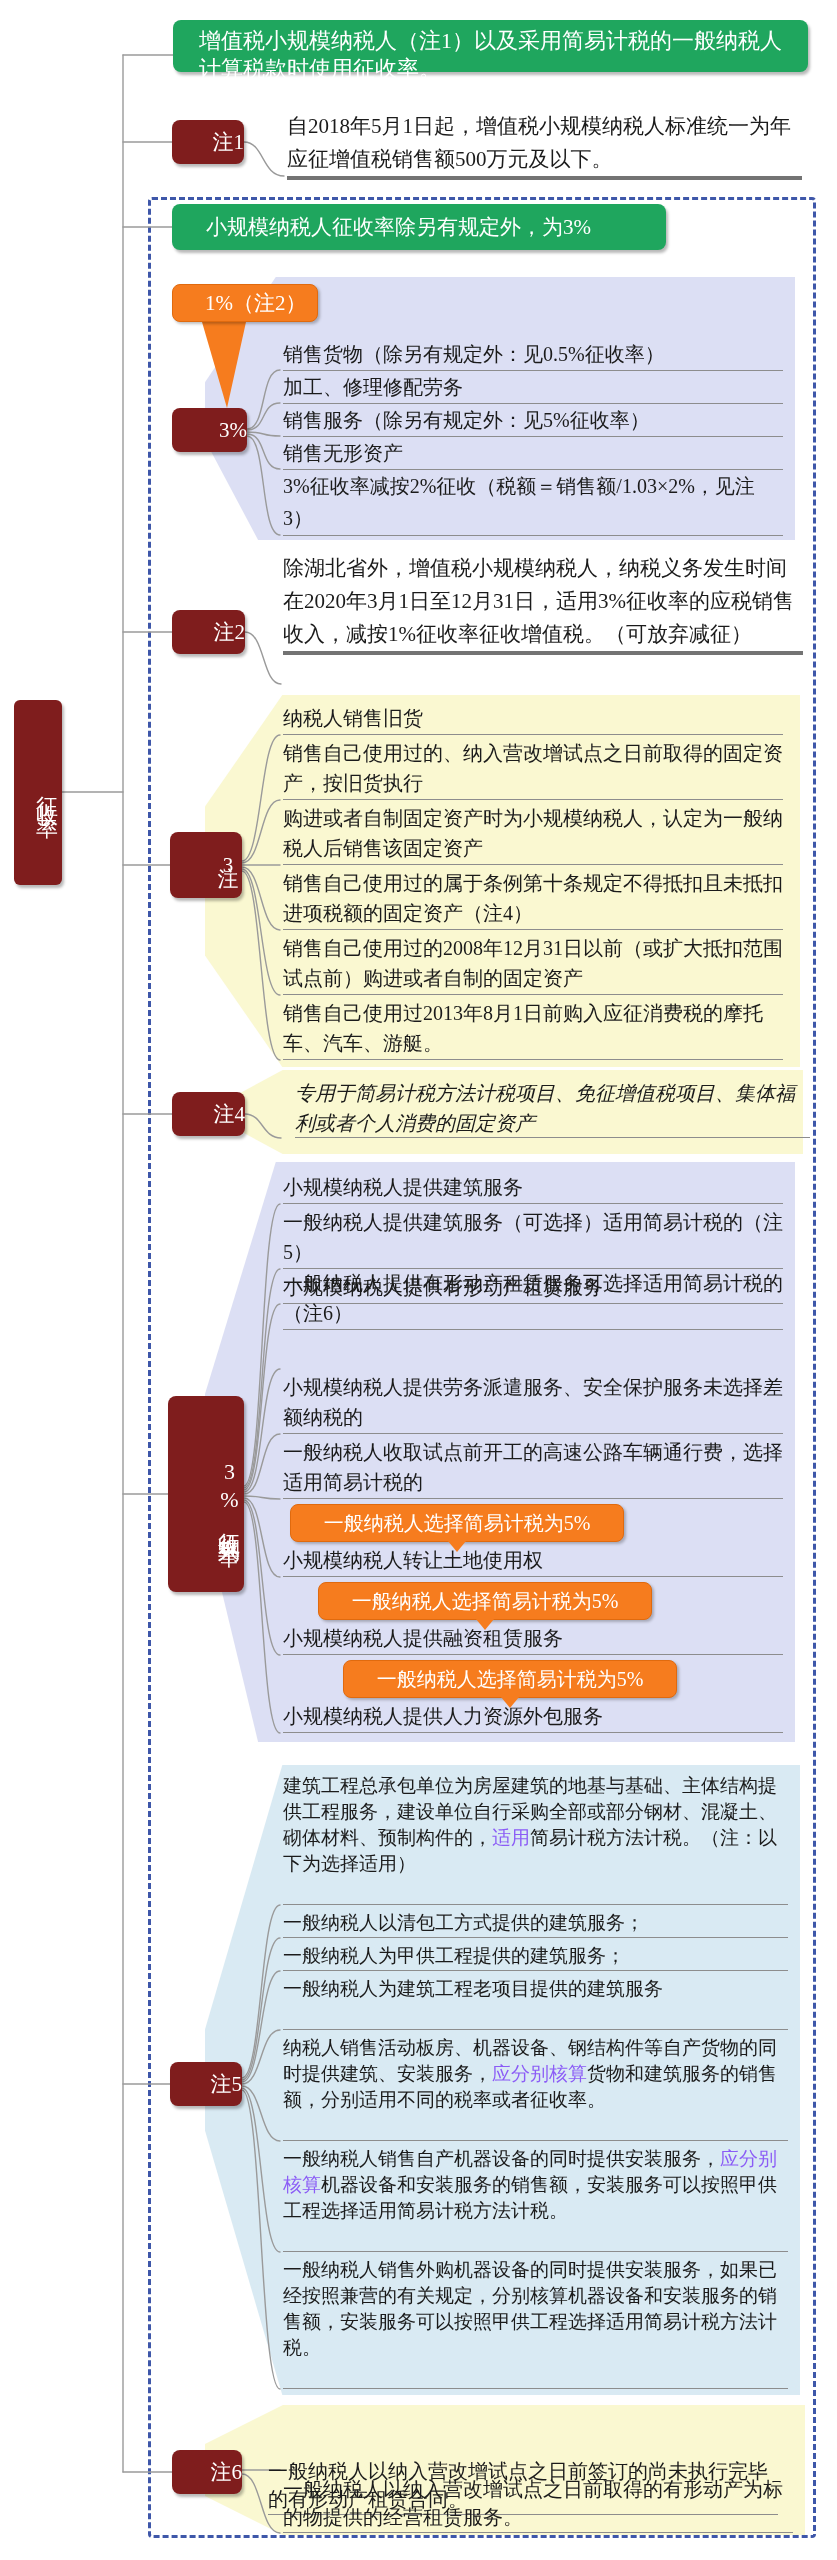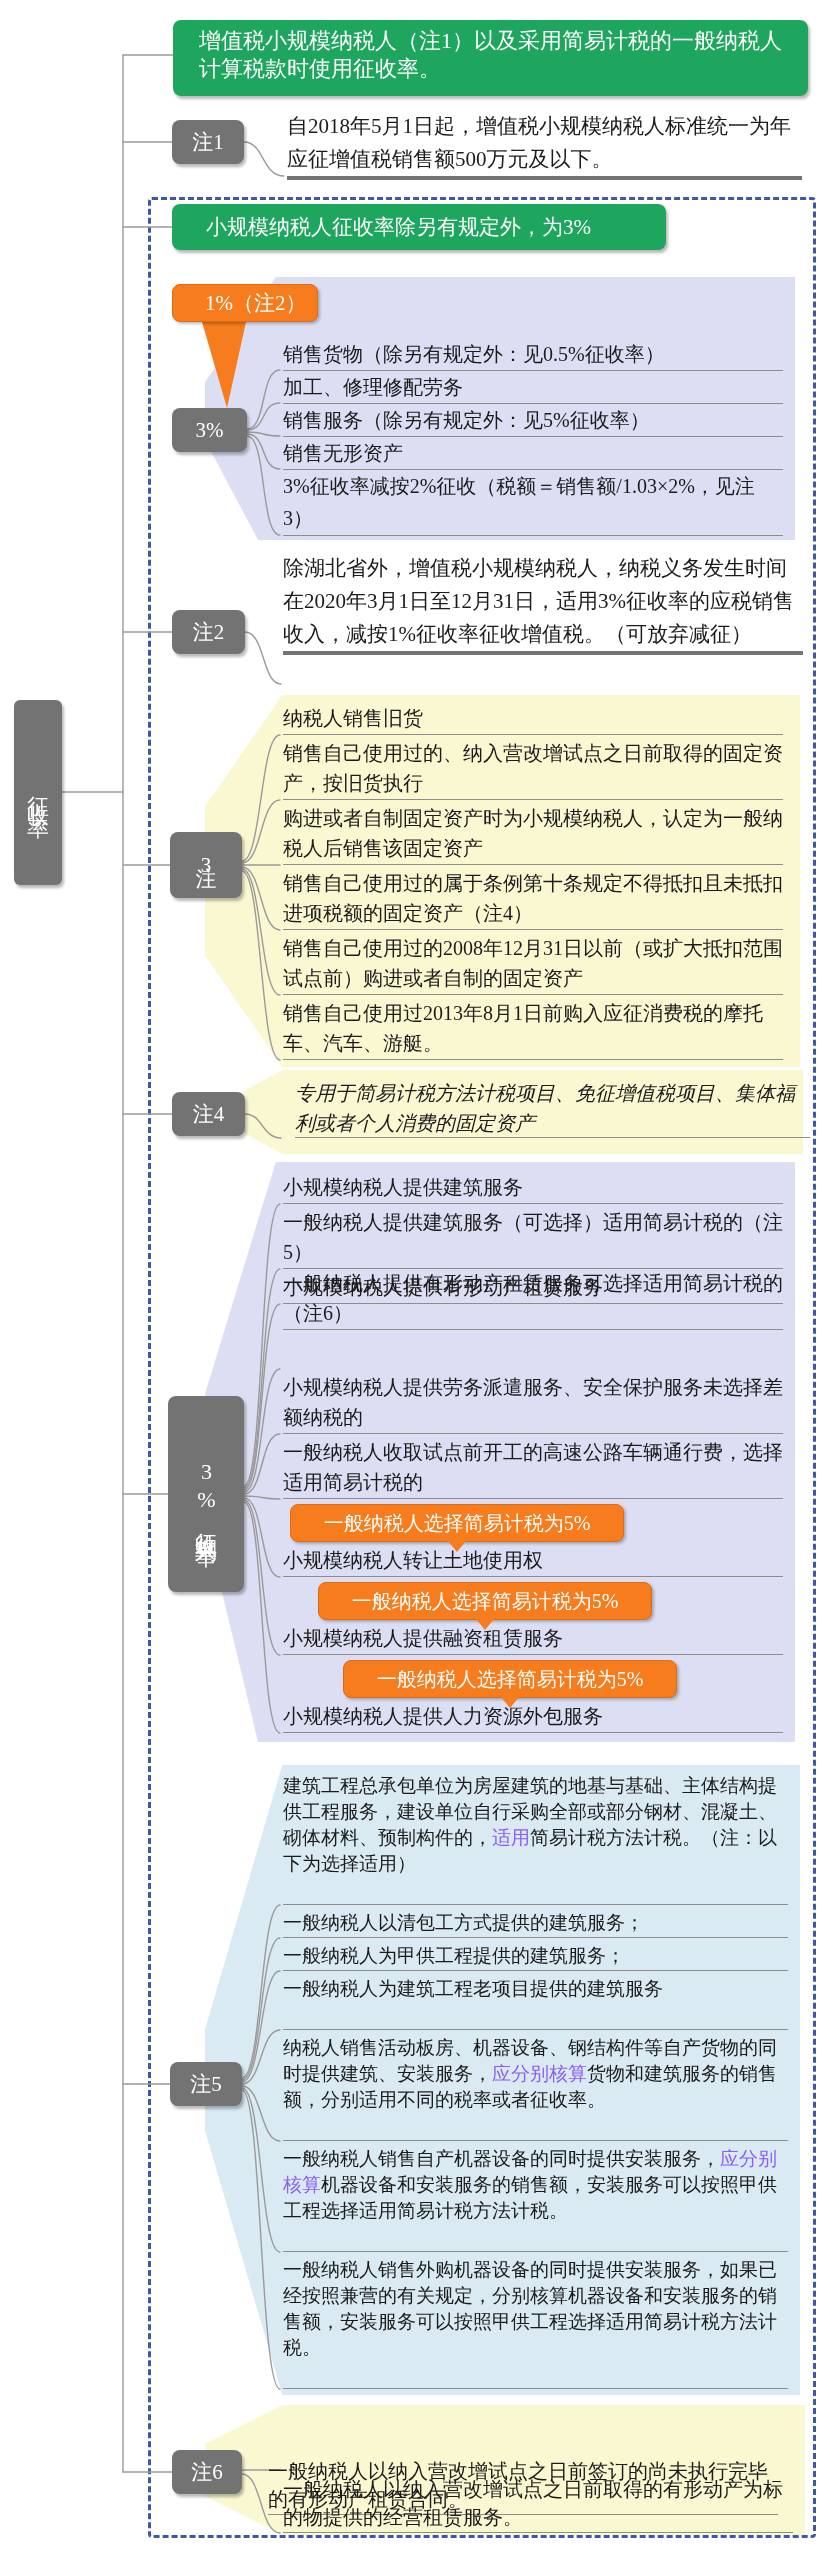--- a/index.html
+++ b/index.html
@@ -1,21 +1,21 @@
 <!DOCTYPE html>
 <html><head>
 <meta charset="utf-8">
 <style>
   html,body{margin:0;padding:0;background:#fff;}
   #canvas{position:relative;width:837px;height:2560px;background:#ffffff;overflow:hidden;
           font-family:"Liberation Serif","DejaVu Serif",serif;color:#1b1b1b;}
   svg.wires{position:absolute;left:0;top:0;z-index:3;pointer-events:none;}
   .dashedbox{position:absolute;border:3px dashed #3e57a9;border-radius:4px;z-index:1;}
-  .gnode{position:absolute;background:#737373;color:#fff;border-radius:8px;z-index:5;
-         display:flex;align-items:center;justify-content:center;
+  .gnode{position:absolute;background:#7f1d1d;color:#fff;border-radius:8px;z-index:5;
+         display:flex;align-items:center;justify-content:flex-end;
          box-shadow:2px 3px 3px rgba(0,0,0,.28);font-size:21px;}
   .gnode .vert{writing-mode:vertical-rl;text-orientation:upright;letter-spacing:3px;}
   .rootnode{border-radius:6px;font-size:22px;}
   .rootnode .vert{letter-spacing:10px;}
   .bigbox{position:absolute;background:#1fa65e;color:#fff;border-radius:8px;z-index:5;
           box-shadow:2px 3px 3px rgba(0,0,0,.28);font-size:22px;line-height:28px;
           padding:7px 26px;box-sizing:border-box;}
   .headerbox{position:absolute;background:#1fa65e;color:#fff;border-radius:8px;z-index:5;
           box-shadow:2px 3px 3px rgba(0,0,0,.28);font-size:21px;line-height:46px;
           padding:0 0 0 34px;box-sizing:border-box;}
@@ -100,21 +100,21 @@
       <path d="M242,2470 C262,2470 262,2470 280,2470"></path>
       <path d="M242,2474 C262,2474 260,2533 280,2533"></path>
     </g>
     <polygon points="202,322 246,322 227,408" fill="#f67c1e"></polygon>
   </svg>
 
   <div class="gnode rootnode" style="left:14px;top:700px;width:48px;height:185px;">
     <span class="vert">征收率</span>
   </div>
 
-  <div class="bigbox" style="left:173px;top:20px;width:635px;height:76px;">
+  <div class="bigbox" style="left:173px;top:20px;width:635px;height:52px;">
     <span>增值税小规模纳税人（注1）以及采用简易计税的一般纳税人计算税款时使用征收率。</span>
   </div>
 
   <div class="gnode" style="left:172px;top:120px;width:72px;height:44px;">
     <span>注1</span>
   </div>
   <div class="txt" style="left:287px;top:110px;width:515px;">自2018年5月1日起，增值税小规模纳税人标准统一为年应征增值税销售额500万元及以下。</div>
 
   <div class="headerbox" style="left:172px;top:204px;width:494px;height:46px;">
     <span>小规模纳税人征收率除另有规定外，为3%</span>

